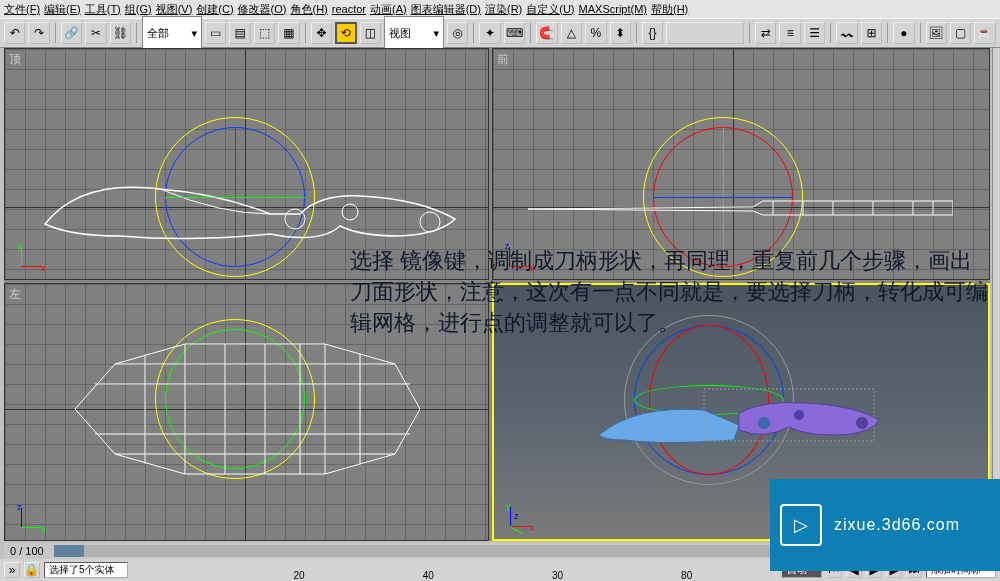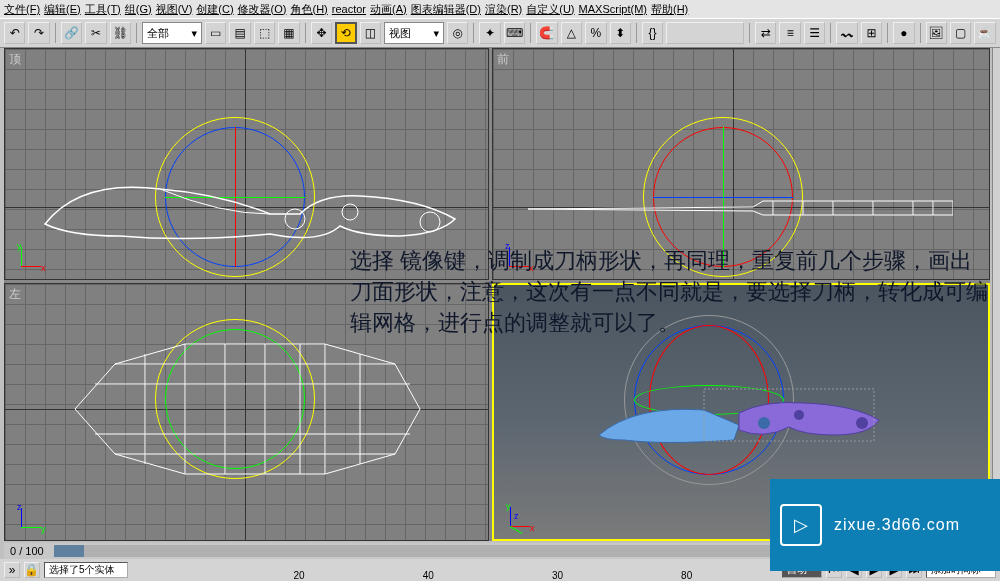--- a/index.html
+++ b/index.html
@@ -46,21 +46,21 @@
   align-items: center;
   justify-content: center;
   cursor: pointer;
   font-size: 12px;
 }
 .tbtn.active {
   background: #ffcc00;
   border: 2px solid #555;
 }
 .dropdown {
-  height: 22px;
+  height: 34px;
   background: #fff;
   border: 1px solid #888;
   padding: 0 4px;
   display: flex;
   align-items: center;
   min-width: 60px;
   justify-content: space-between;
 }
 .sep { width: 1px; height: 20px; background: #999; margin: 0 2px; }
 .viewports {

